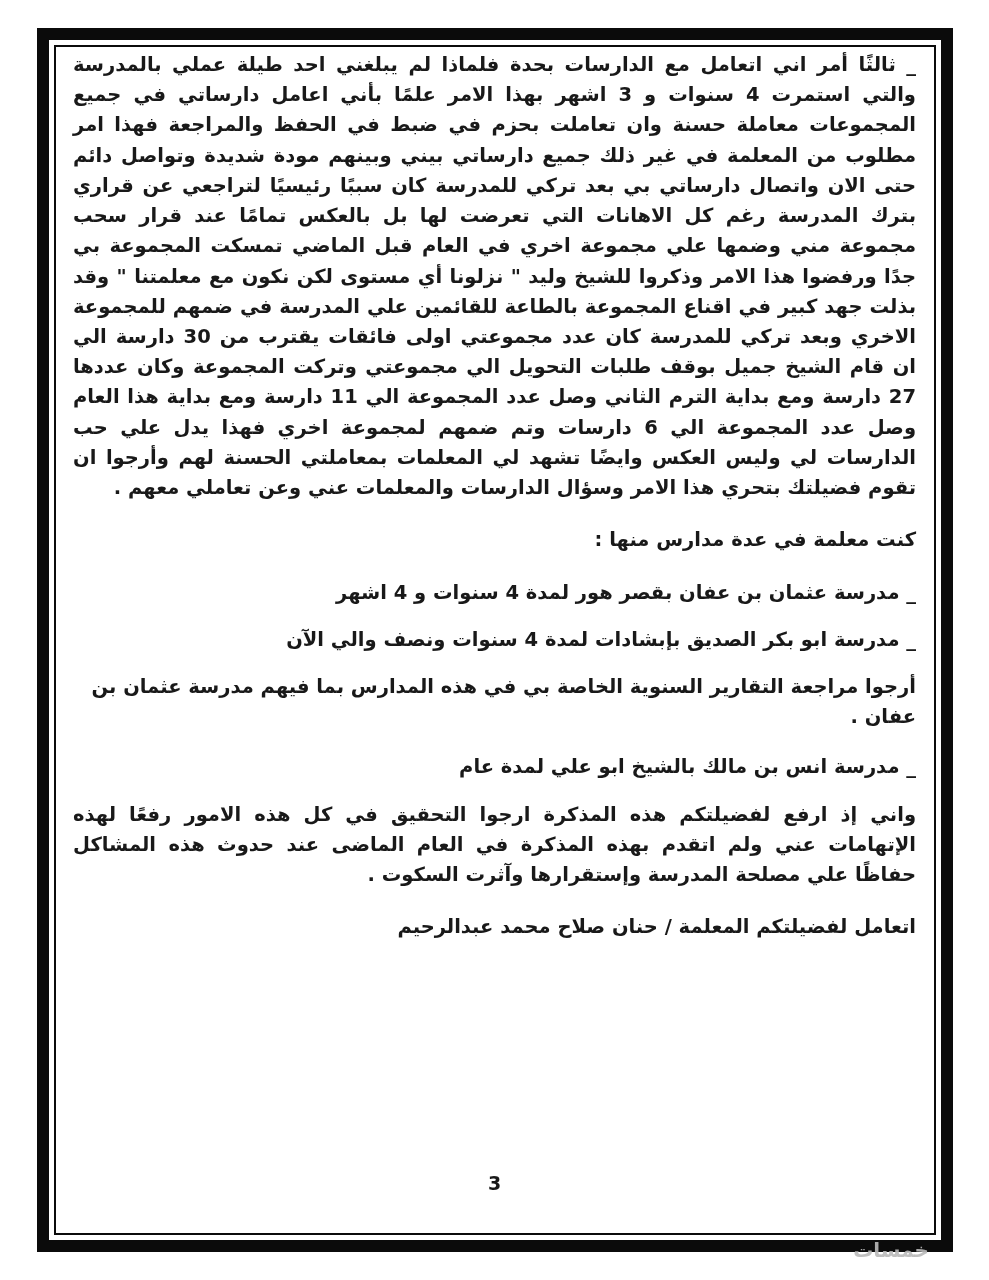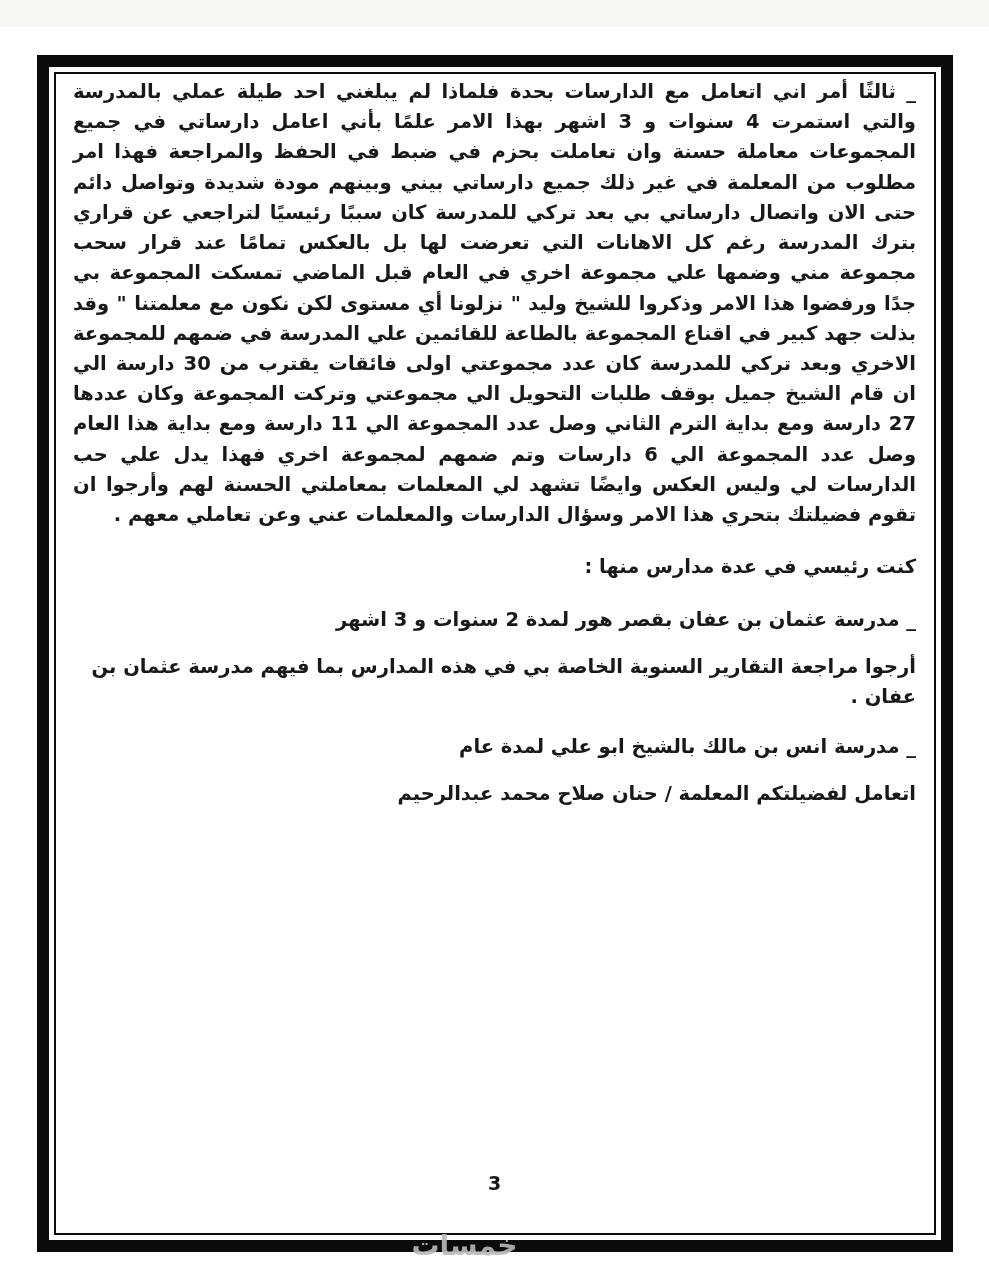--- a/index.html
+++ b/index.html
@@ -8,21 +8,20 @@
     height: 1280px;
     background: #f7f7f5;
     position: relative;
     font-family: "DejaVu Sans", sans-serif;
     overflow: hidden;
   }
   .page {
     position: absolute;
     inset: 0;
     background: #ffffff;
-    margin-top: 27px;
   }
   .outer-frame {
     position: absolute;
     left: 37px;
     right: 36px;
     top: 28px;
     bottom: 28px;
     border: 12px solid #0b0b0b;
   }
   .inner-frame {
@@ -68,52 +67,54 @@
     font-weight: 700;
     font-size: 19px;
     color: #191919;
     z-index: 2;
   }
   .watermark {
     position: absolute;
     left: 0;
     right: 60px;
     bottom: 18px;
-    text-align: center;
+    text-align: right;
     direction: rtl;
     font-weight: 700;
-    font-size: 28px;
+    font-size: 20px;
     color: rgba(185, 185, 185, 0.9);
     letter-spacing: 1px;
     z-index: 3;
   }
 </style>
 </head>
 <body>
 
 <div class="page">
 
   <div class="outer-frame">
     <div class="inner-frame"></div>
   </div>
 
   <div class="content">
 
     <p class="para">_ ثالثًا أمر اني اتعامل مع الدارسات بحدة فلماذا لم يبلغني احد طيلة عملي بالمدرسة والتي استمرت 4 سنوات و 3 اشهر بهذا الامر علمًا بأني اعامل دارساتي في جميع المجموعات معاملة حسنة وان تعاملت بحزم في ضبط في الحفظ والمراجعة فهذا امر مطلوب من المعلمة في غير ذلك جميع دارساتي بيني وبينهم مودة شديدة وتواصل دائم حتى الان واتصال دارساتي بي بعد تركي للمدرسة كان سببًا رئيسيًا لتراجعي عن قراري بترك المدرسة رغم كل الاهانات التي تعرضت لها بل بالعكس تمامًا عند قرار سحب مجموعة مني وضمها علي مجموعة اخري في العام قبل الماضي تمسكت المجموعة بي جدًا ورفضوا هذا الامر وذكروا للشيخ وليد " نزلونا أي مستوى لكن نكون مع معلمتنا " وقد بذلت جهد كبير في اقناع المجموعة بالطاعة للقائمين علي المدرسة في ضمهم للمجموعة الاخري وبعد تركي للمدرسة كان عدد مجموعتي اولى فائقات يقترب من 30 دارسة الي ان قام الشيخ جميل بوقف طلبات التحويل الي مجموعتي وتركت المجموعة وكان عددها 27 دارسة ومع بداية الترم الثاني وصل عدد المجموعة الي 11 دارسة ومع بداية هذا العام وصل عدد المجموعة الي 6 دارسات وتم ضمهم لمجموعة اخري فهذا يدل علي حب الدارسات لي وليس العكس وايضًا تشهد لي المعلمات بمعاملتي الحسنة لهم وأرجوا ان تقوم فضيلتك بتحري هذا الامر وسؤال الدارسات والمعلمات عني وعن تعاملي معهم .</p>
 
-    <p class="line schools-intro">كنت رئيسي في عدة مدارس منها :</p>
+    <p class="line schools-intro">كنت معلمة في عدة مدارس منها :</p>
 
-    <p class="line school">_ مدرسة عثمان بن عفان بقصر هور لمدة 2 سنوات و 3 اشهر</p>
+    <p class="line school">_ مدرسة عثمان بن عفان بقصر هور لمدة 4 سنوات و 4 اشهر</p>
 
 
+    <p class="line school">_ مدرسة ابو بكر الصديق بإبشادات لمدة 4 سنوات ونصف والي الآن</p>
 
     <p class="line">أرجوا مراجعة التقارير السنوية الخاصة بي في هذه المدارس بما فيهم مدرسة عثمان بن عفان .</p>
 
     <p class="line school">_ مدرسة انس بن مالك بالشيخ ابو علي لمدة عام</p>
 
+    <p class="para">واني إذ ارفع لفضيلتكم هذه المذكرة ارجوا التحقيق في كل هذه الامور رفعًا لهذه الإتهامات عني ولم اتقدم بهذه المذكرة في العام الماضى عند حدوث هذه المشاكل حفاظًا علي مصلحة المدرسة وإستقرارها وآثرت السكوت .</p>
 
     <p class="line">اتعامل لفضيلتكم المعلمة / حنان صلاح محمد عبدالرحيم</p>
 
   </div>
 
   <div class="page-number">3</div>
 
   <div class="watermark">خمسات</div>
 
 </div>

